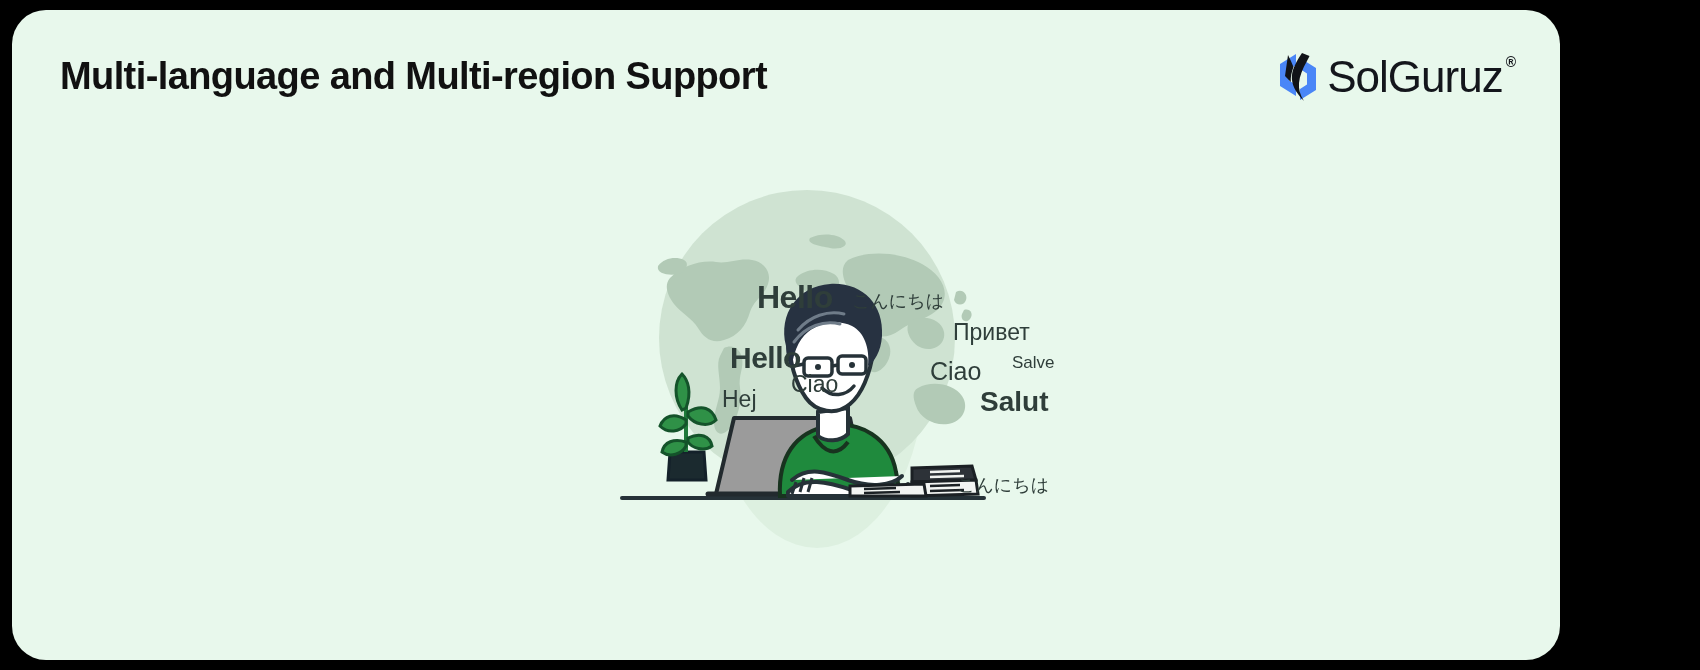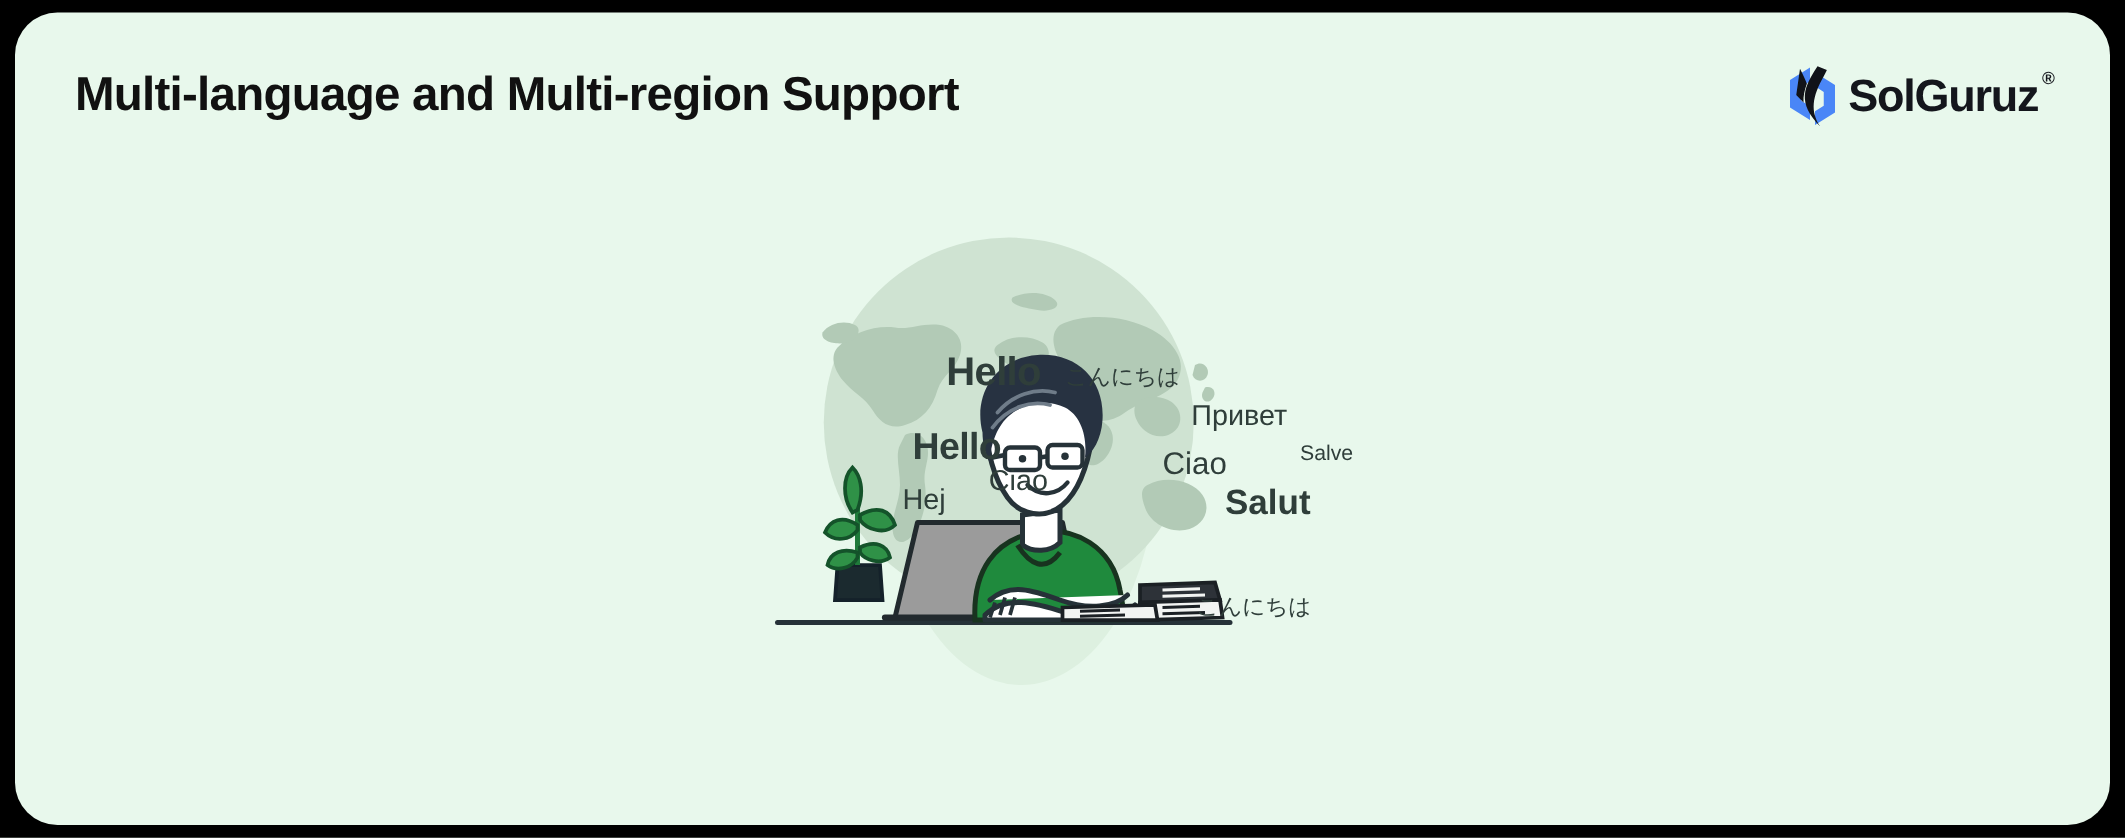--- a/index.html
+++ b/index.html
@@ -9,21 +9,21 @@
     height: 670px;
     background: #000000;
     font-family: "Liberation Sans", sans-serif;
     overflow: hidden;
   }
 
   #card {
     position: absolute;
     left: 12px;
     top: 10px;
-    width: 1676px;
+    width: 1548px;
     height: 650px;
     background: #e8f8ec;
     border-radius: 34px;
     overflow: hidden;
   }
 
   
   #page-title {
     position: absolute;
     left: 48px;
@@ -38,22 +38,22 @@
   #brand-logo {
     position: absolute;
     right: 44px;
     top: 42px;
     display: flex;
     align-items: center;
     gap: 7px;
   }
   #brand-logo .logo-mark { width: 44px; height: 50px; display: block; }
   #brand-wordmark {
-    font-size: 36px;
-    font-weight: bold;
+    font-size: 44px;
+    font-weight: normal;
     color: #14161c;
     letter-spacing: -1px;
     line-height: 1;
   }
   #brand-reg {
     font-size: 14px;
     font-weight: bold;
     color: #14161c;
     align-self: flex-start;
     margin-left: -4px;
@@ -78,21 +78,21 @@
     line-height: 1;
     text-align: right;
   }
   .g-hello   { left: 745px; top: 271px; font-size: 32px; font-weight: bold; letter-spacing: -0.5px; }
   .g-korean  { left: 840px; top: 282px; font-size: 18px; font-weight: normal; }
   .g-hola    { left: 718px; top: 333px; font-size: 30px; font-weight: bold; letter-spacing: -0.5px; }
   .g-halo    { left: 779px; top: 363px; font-size: 23px; font-weight: normal; }
   .g-hej     { left: 710px; top: 378px; font-size: 23px; font-weight: normal; }
   .g-privet  { left: 941px; top: 311px; font-size: 23px; font-weight: normal; }
   .g-ciao    { left: 918px; top: 349px; font-size: 25px; font-weight: normal; }
-  .g-salve   { left: 1000px; top: 344px; font-size: 17px; font-weight: normal; margin-left: 28px; }
+  .g-salve   { left: 1000px; top: 344px; font-size: 17px; font-weight: normal; }
   .g-salut   { left: 968px; top: 378px; font-size: 28px; font-weight: bold; }
   .g-japanese{ left: 945px; top: 466px; font-size: 18px; font-weight: normal; }
 </style>
 </head>
 <body>
 
 <div id="card">
 
   <div id="page-title">Multi-language and Multi-region Support</div>
 

